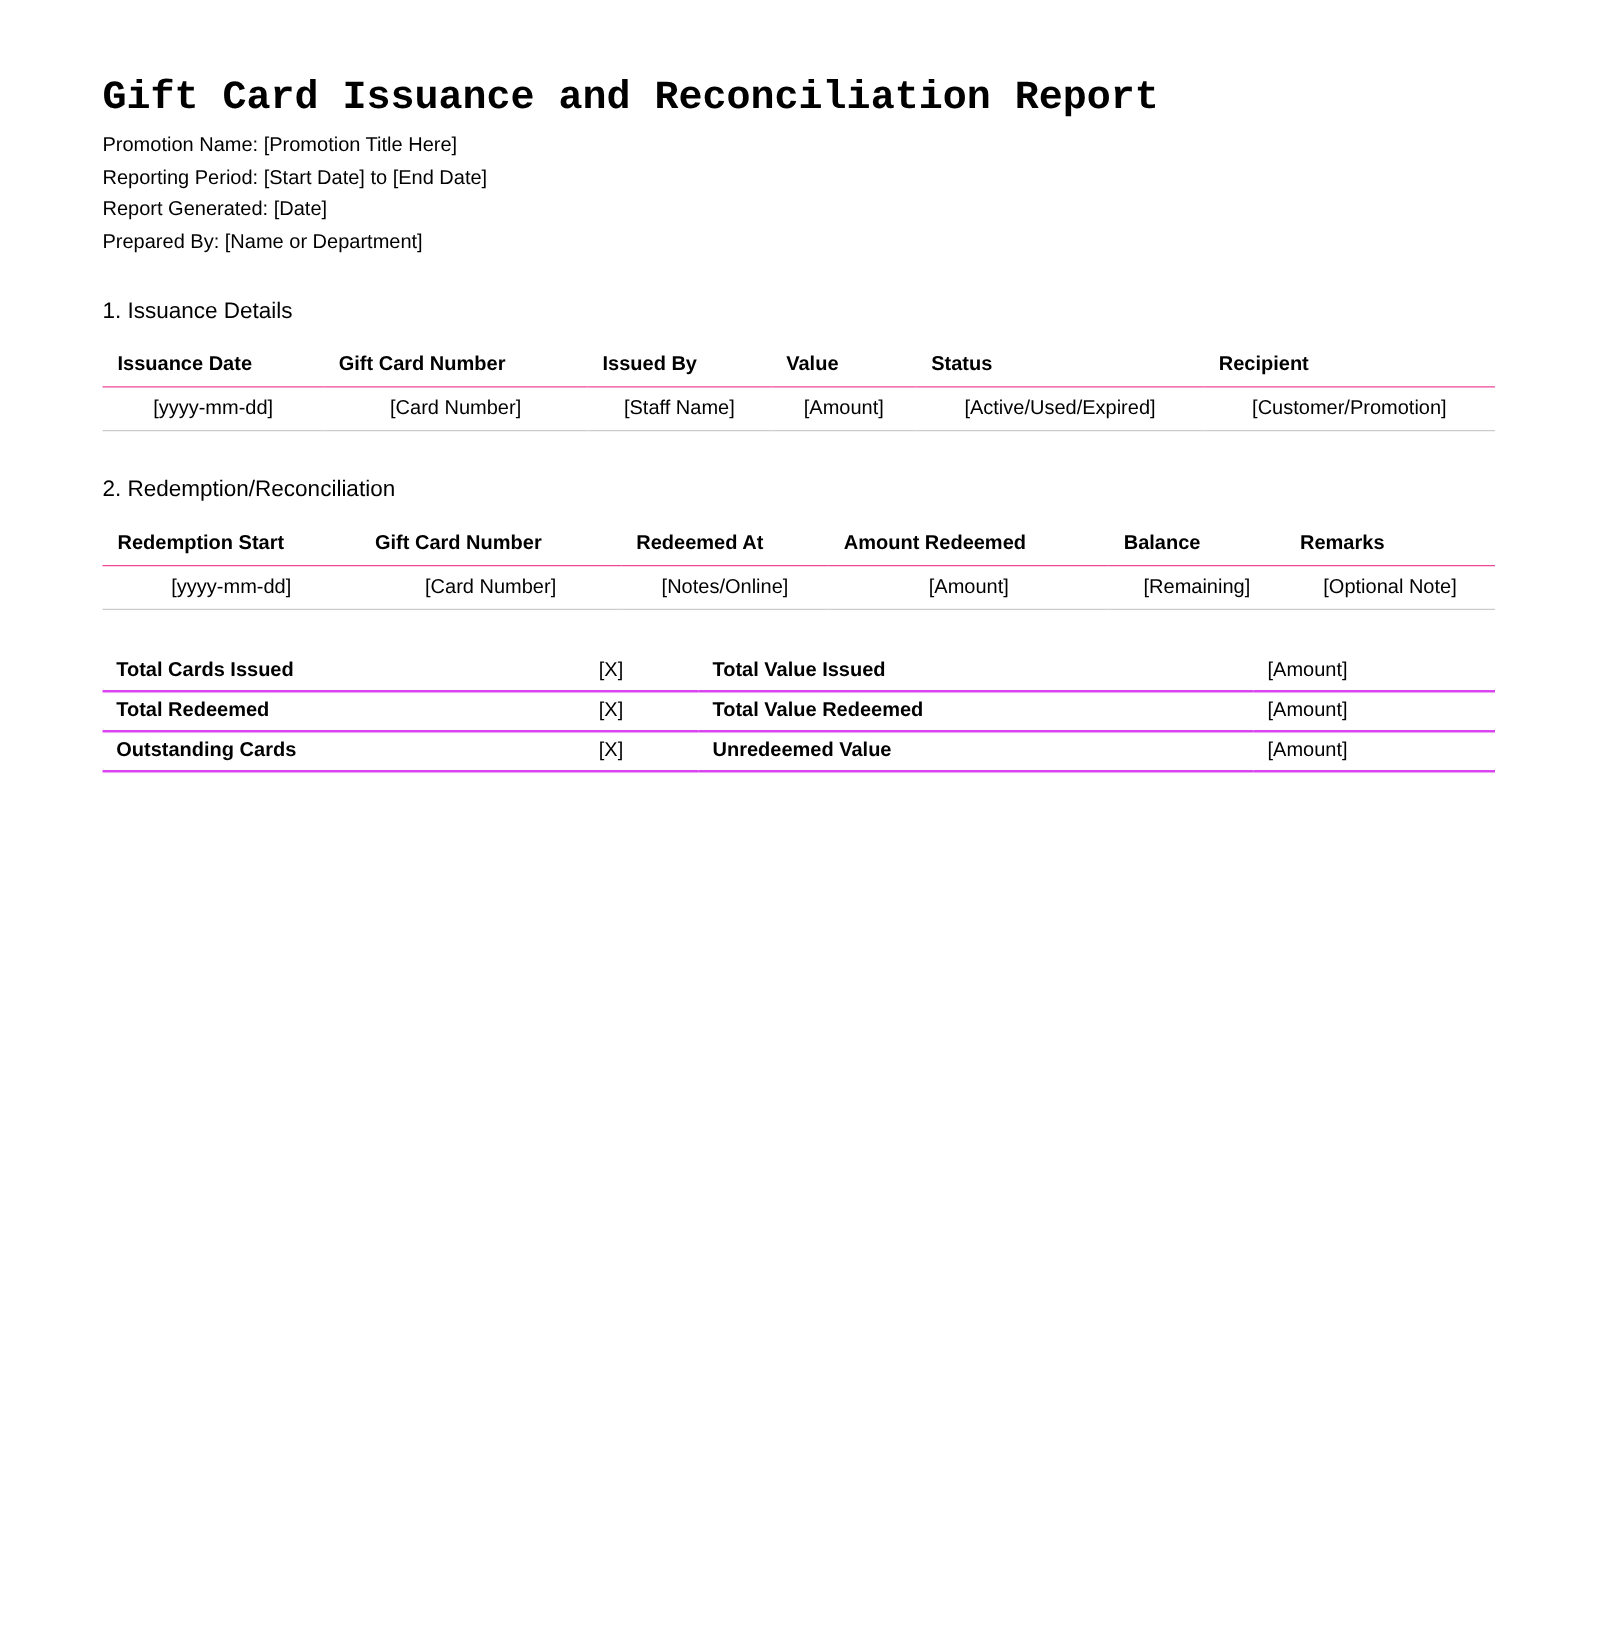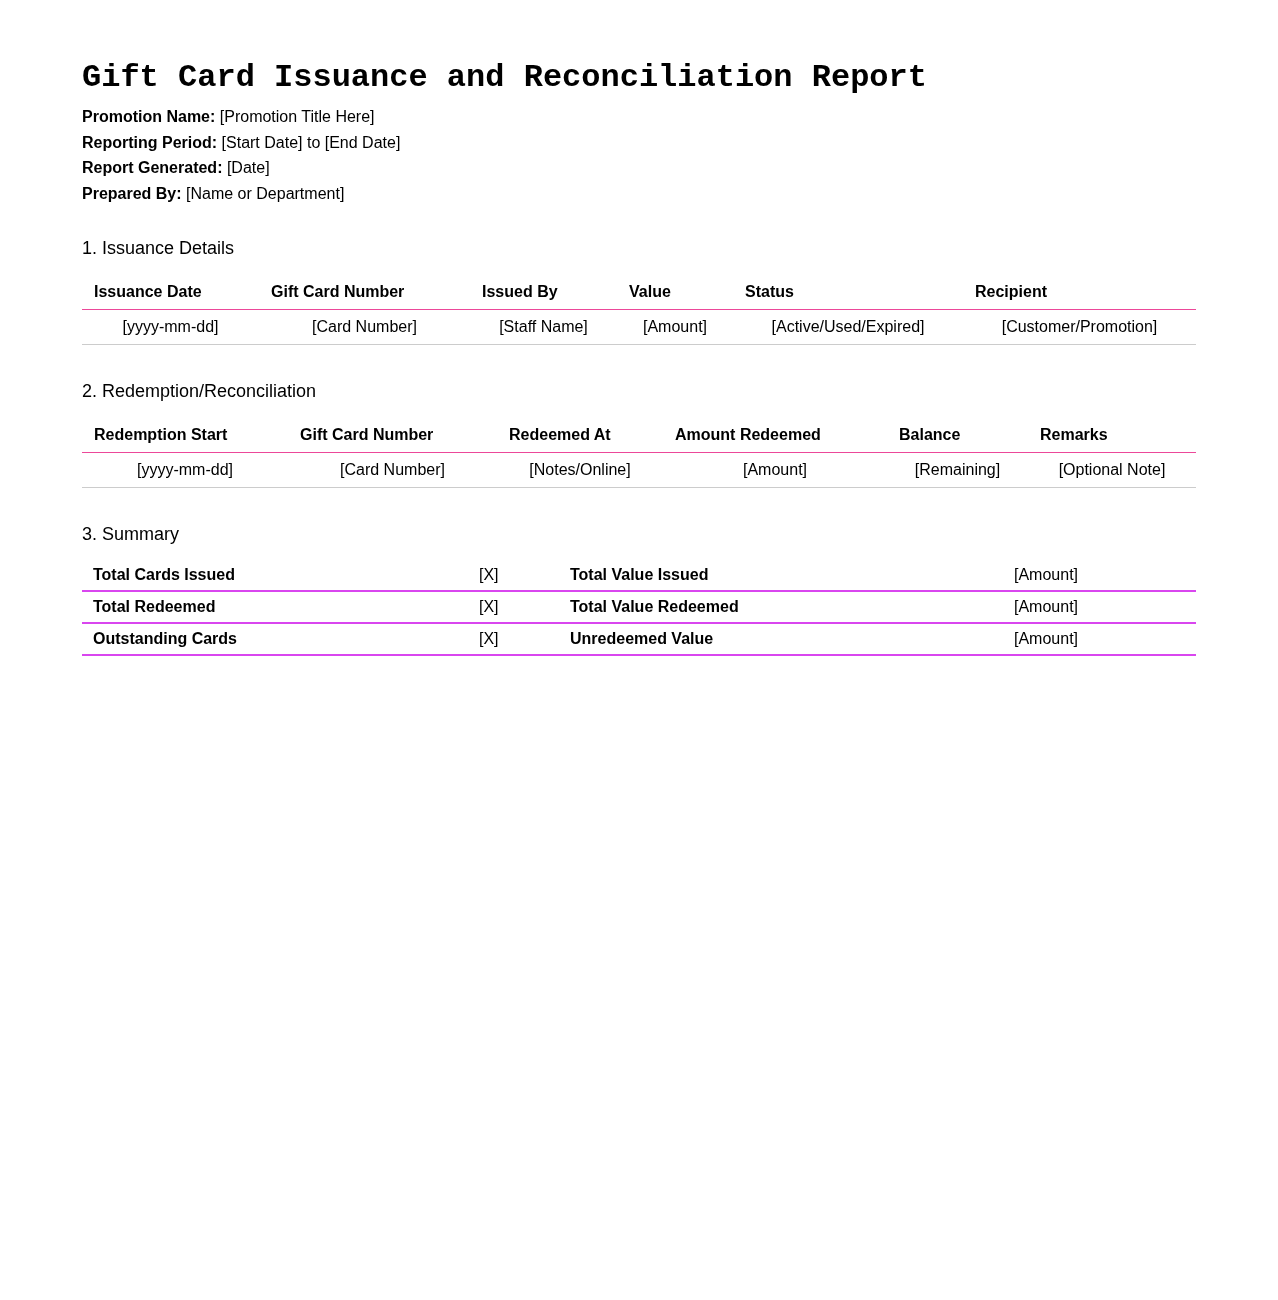--- a/index.html
+++ b/index.html
@@ -10,21 +10,21 @@
     position: relative;
   }
   .page { position: absolute; left: 82px; top: 58px; width: 1114px; }
   h1 {
     font-size: 32px; font-weight: bold; margin: 0; line-height: 40px;
     letter-spacing: 0px;
     font-family: Liberation Mono, monospace;
   }
   .meta { margin-top: 6px; }
   .meta-line { font-size: 16px; line-height: 25.5px; }
-  .meta-line b { font-weight: bold; }
+  .meta-line b { font-weight: normal; }
   h2 {
     font-size: 18px; font-weight: normal; margin: 0; line-height: 24px;
   }
   .sec1 { margin-top: 30px; }
   .sec2 { margin-top: 34px; }
   .sec3 { margin-top: 34px; }
   table { border-collapse: collapse; width: 1114px; font-size: 16px; }
   table.grid { margin-top: 15px; }
   table.grid th {
     text-align: left; font-weight: bold; padding: 0 12px; height: 34px;
@@ -120,21 +120,20 @@
           <td>[Notes/Online]</td>
           <td>[Amount]</td>
           <td>[Remaining]</td>
           <td>[Optional Note]</td>
         </tr>
       </tbody>
     </table>
   </div>
 
   <div class="sec3">
-    <h2>3. Summary</h2>
     <table class="summary">
       <colgroup>
         <col style="width:386px">
           <col style="width:91px">
           <col style="width:444px">
           <col>
       </colgroup>
       <tbody>
         <tr>
           <td class="lbl">Total Cards Issued</td>

